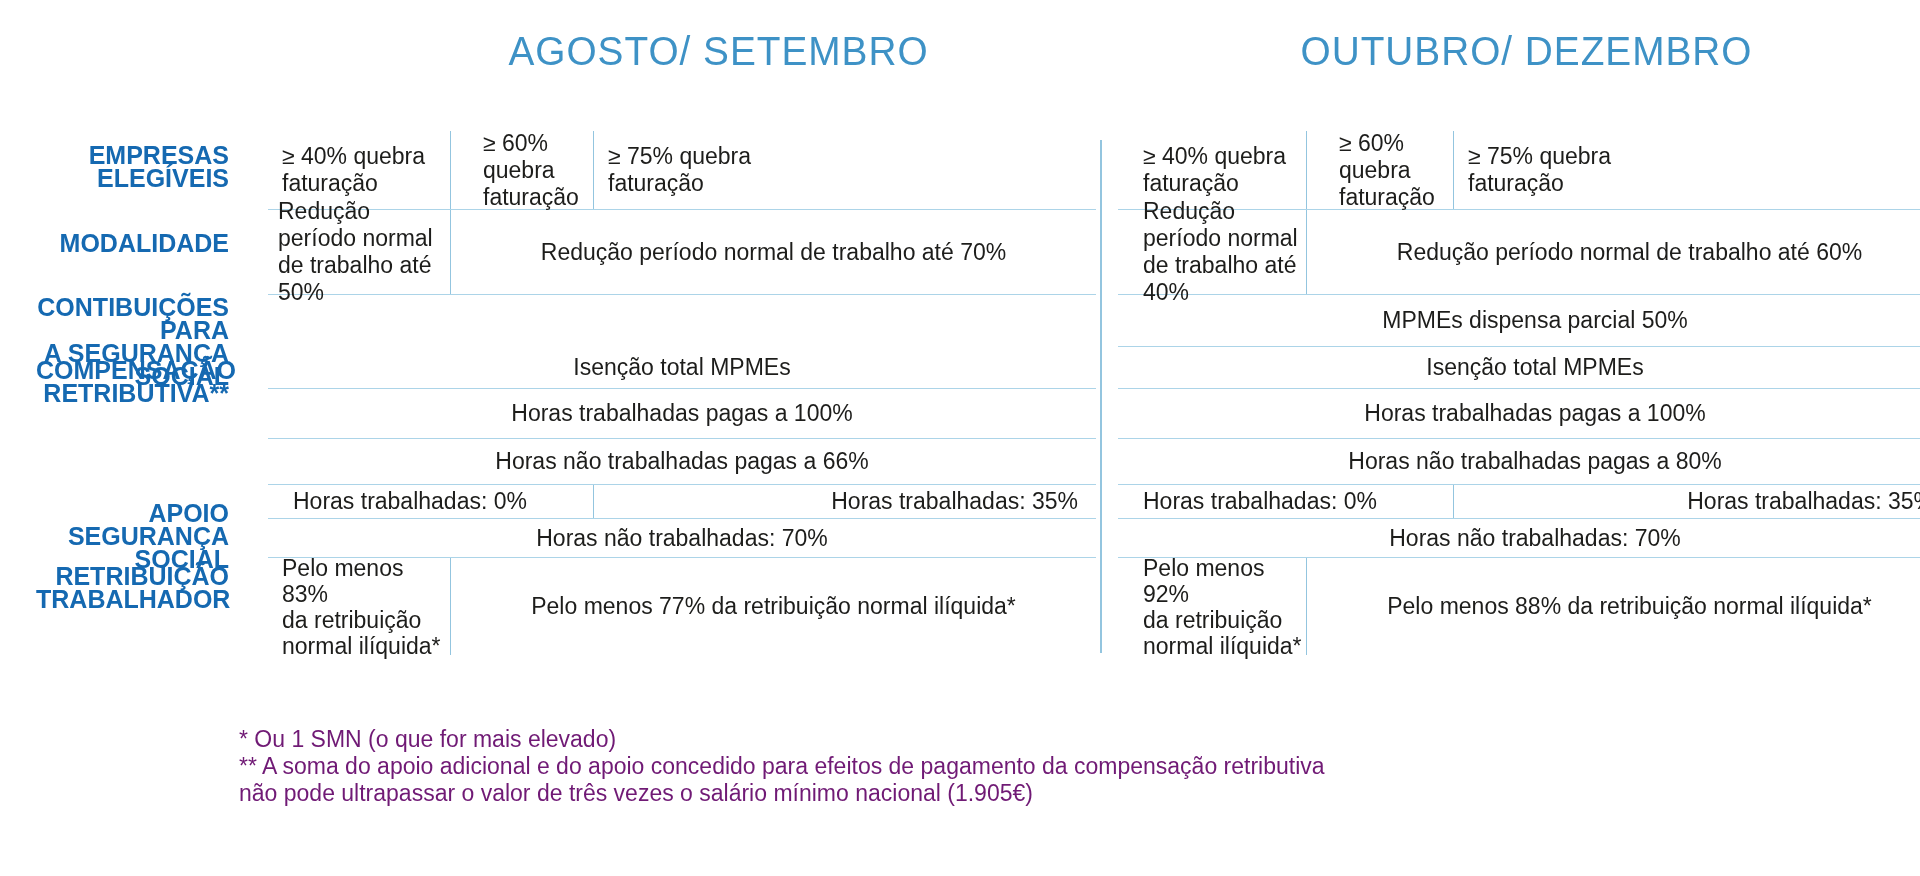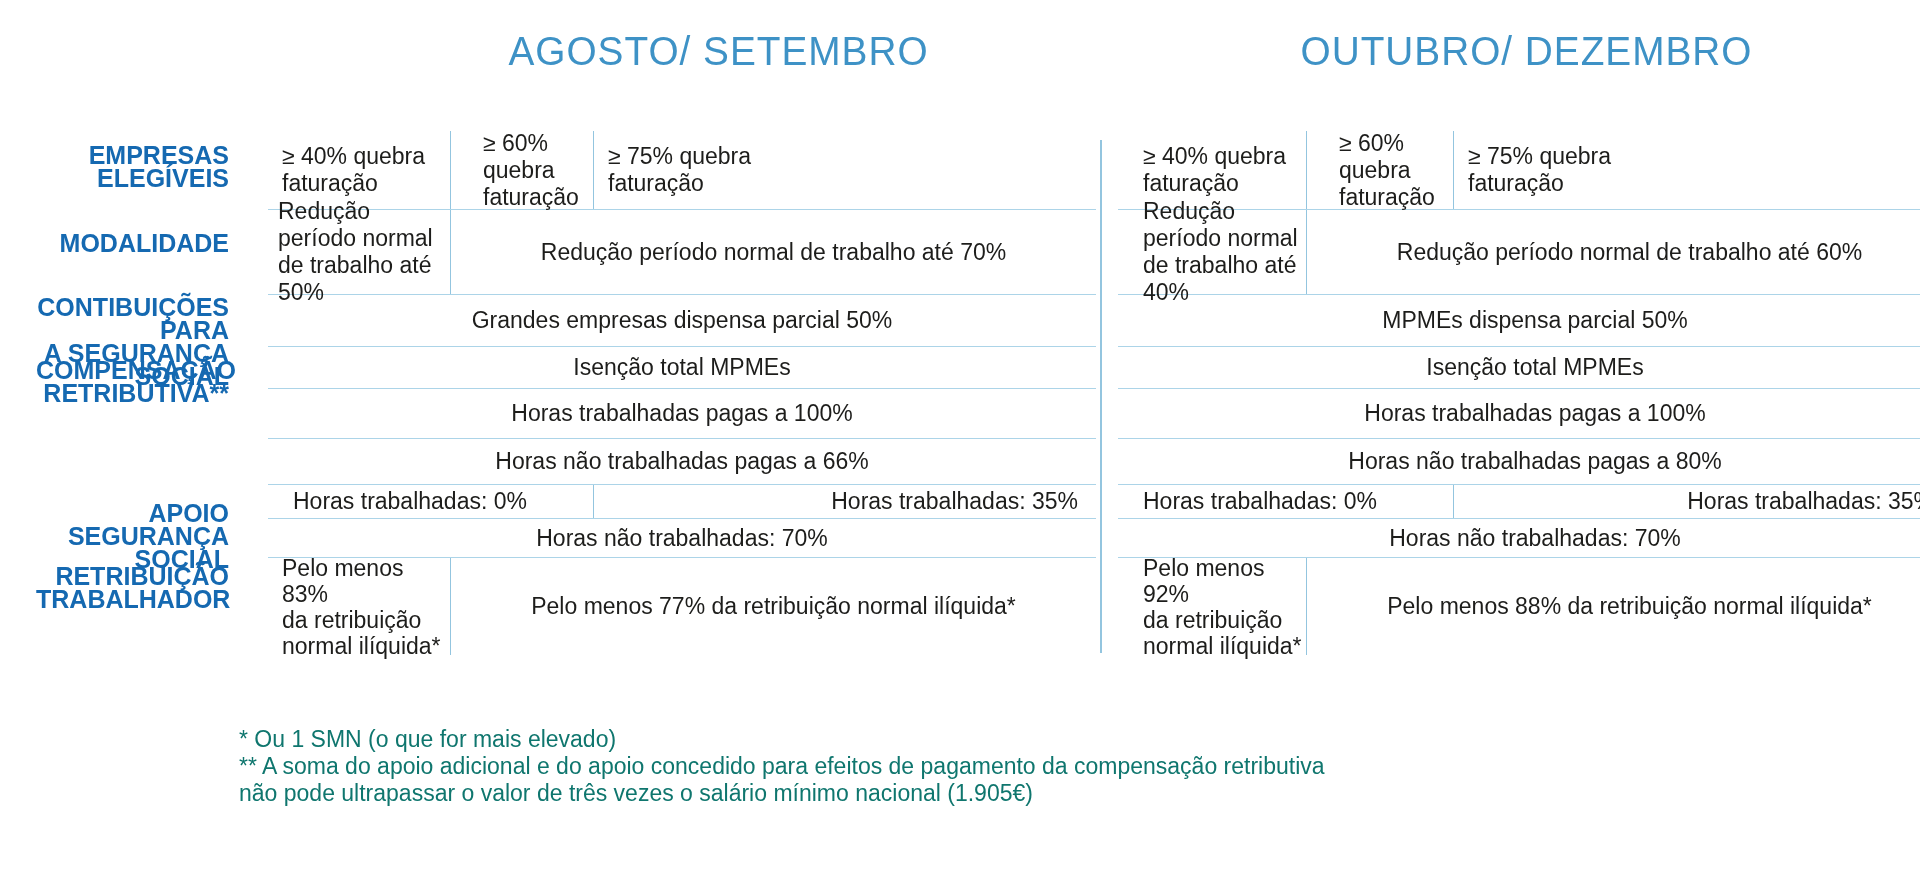--- a/index.html
+++ b/index.html
@@ -46,21 +46,21 @@
   .center{justify-content:center;text-align:center}
   .right{justify-content:flex-end;text-align:right;padding-right:18px}
   .pre{white-space:pre-line}
   .pl10{padding-left:10px}.pl14{padding-left:14px}.pl25{padding-left:25px}.pl26{padding-left:32px}
   .r9 .c1{line-height:26px}
   
   .vseg{position:absolute;width:1.5px;background:#93C5DF;}
   
   .footnotes{
     position:absolute;left:203px;top:726px;
-    color:#0f766e;font-size:23px;line-height:27px;
+    color:#701a75;font-size:23px;line-height:27px;
   }
 </style>
 </head>
 <body>
 
 <div class="canvas">
 
   <div class="title title-left">AGOSTO/ SETEMBRO</div>
   <div class="title title-right">OUTUBRO/ DEZEMBRO</div>
 
@@ -81,23 +81,20 @@
 faturação</div>
       <div class="cell c2 vline pre pl26">≥ 60% quebra
 faturação</div>
       <div class="cell c3 vline pre pl14">≥ 75% quebra
 faturação</div>
     </div>
     <div class="row r2">
       <div class="cell c1 pre pl10">Redução período normal
 de trabalho até 50%</div>
       <div class="cell c23 vline center">Redução período normal de trabalho até 70%</div>
-    </div>
-    <div class="row r3">
-      <div class="cell full center">Grandes empresas dispensa parcial 50%</div>
     </div>
     <div class="row r4">
       <div class="cell full center">Isenção total MPMEs</div>
     </div>
     <div class="row r5">
       <div class="cell full center">Horas trabalhadas pagas a 100%</div>
     </div>
     <div class="row r6">
       <div class="cell full center">Horas não trabalhadas pagas a 66%</div>
     </div>

